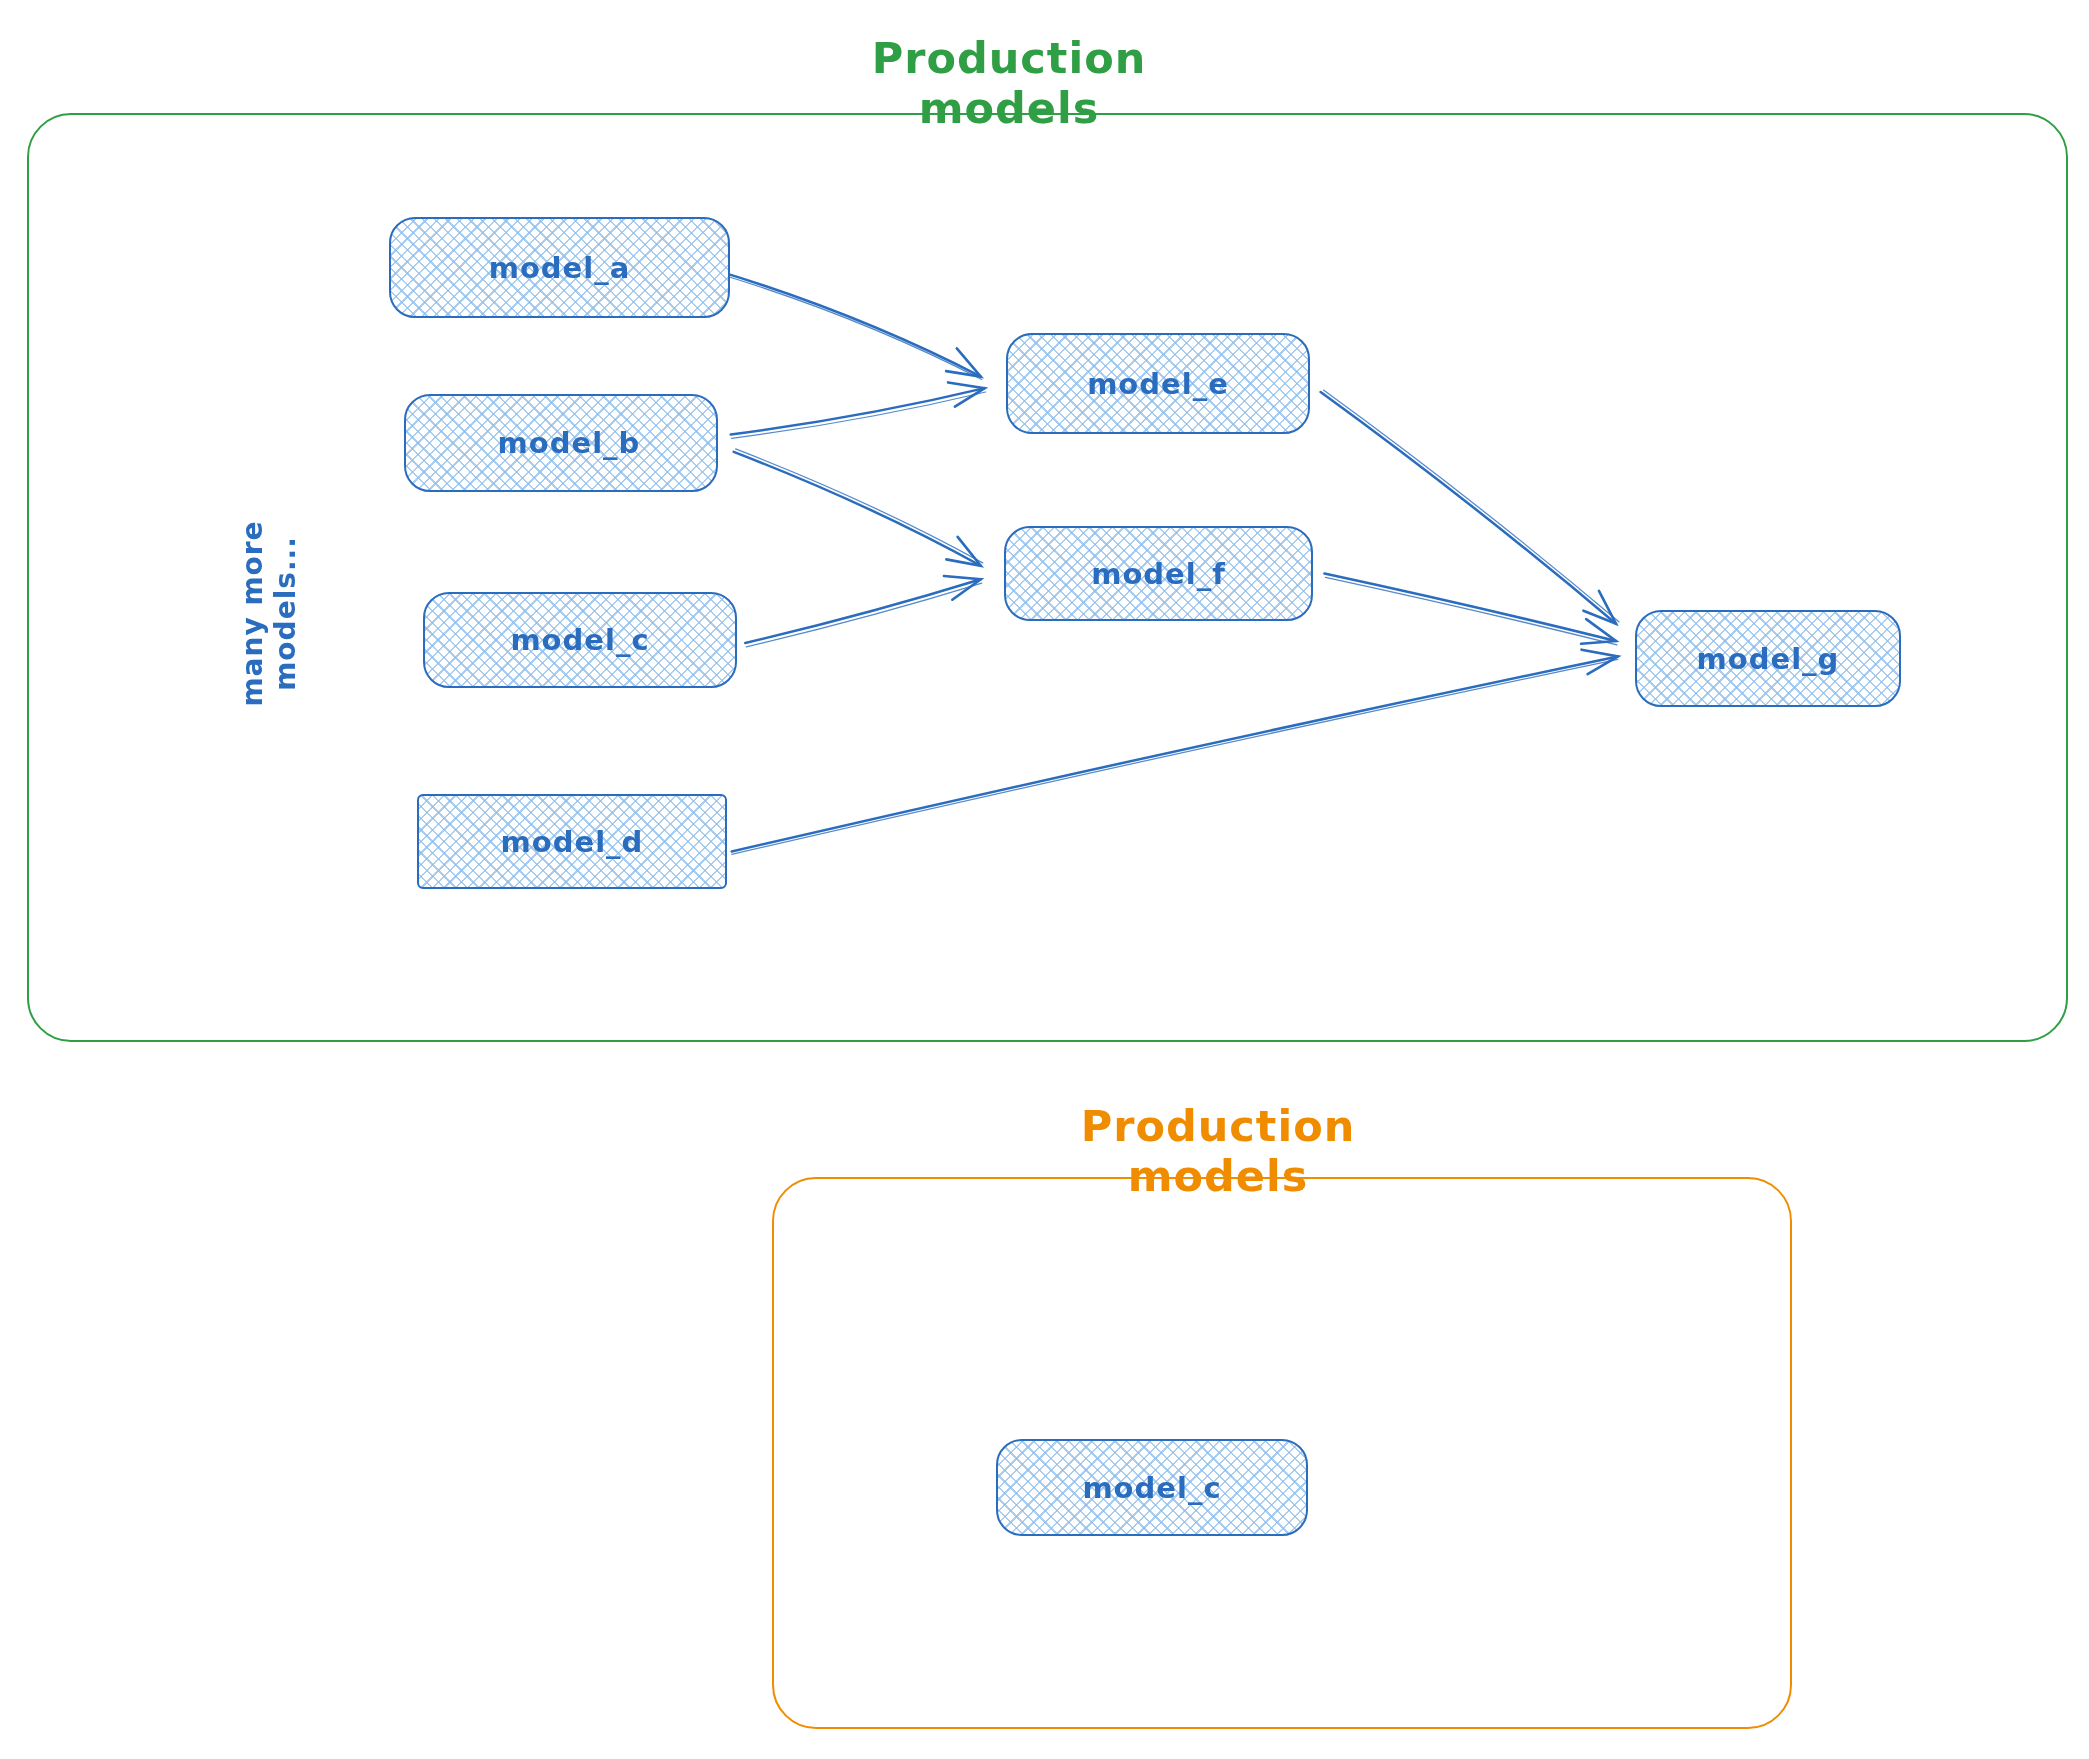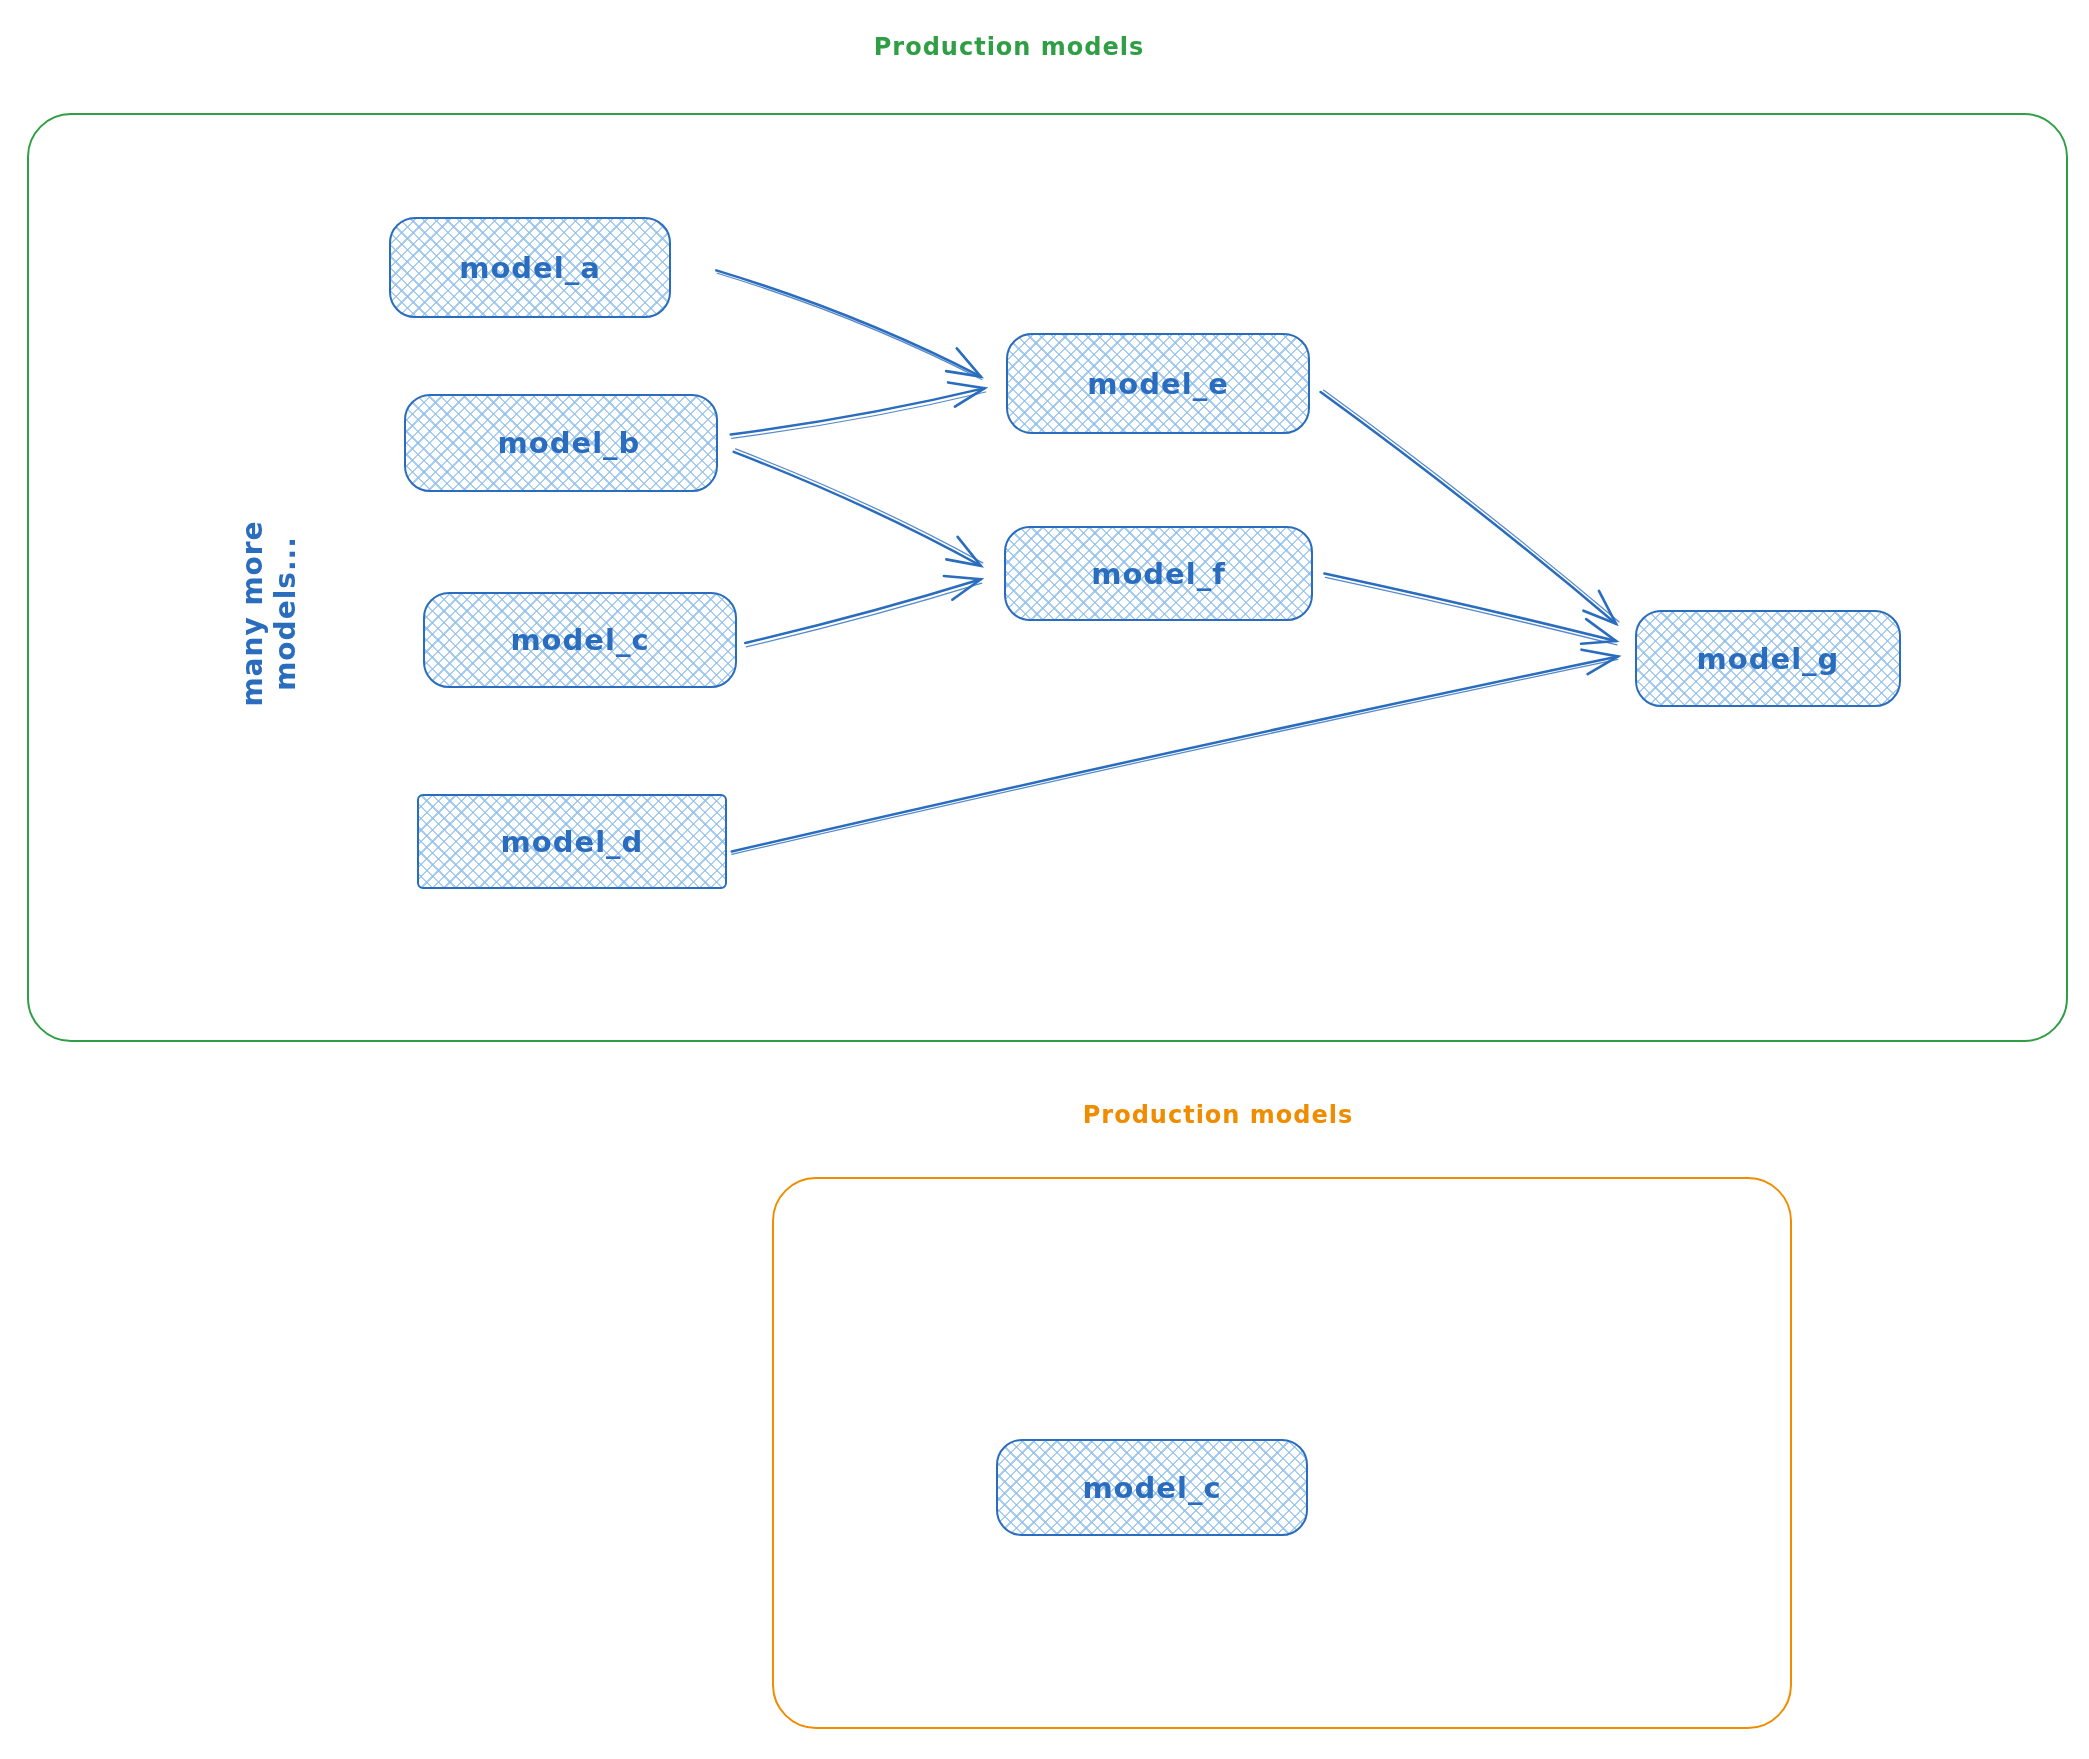--- a/index.html
+++ b/index.html
@@ -6,40 +6,40 @@
   body{width:2089px;height:1759px;overflow:hidden;
        font-family:"DejaVu Sans","Liberation Sans",sans-serif;}
   .stage{position:relative;width:2089px;height:1759px;background:#ffffff;}
 
   
   .frame{position:absolute;border:2.5px solid;border-radius:44px;background:transparent;}
   .prod-frame{left:27px;top:113px;width:2037px;height:925px;border-color:#2f9e44;}
   .dev-frame{left:772px;top:1177px;width:1016px;height:548px;border-color:#f08c00;}
 
   
-  .title{position:absolute;text-align:center;font-size:24px;font-weight:bold;letter-spacing:1px;}
+  .title{position:absolute;text-align:center;font-size:43px;font-weight:bold;letter-spacing:1px;}
   .prod-title{left:816px;top:33px;width:386px;color:#2f9e44;}
   .dev-title{left:1025px;top:1101px;width:386px;color:#f08c00;}
 
   
   .vnote{position:absolute;left:107px;top:597px;width:290px;height:33px;
          transform:rotate(-90deg);color:#2a6cbd;font-size:28px;font-weight:bold;
          text-align:center;letter-spacing:1px;}
 
   
   .node{position:absolute;display:flex;align-items:center;justify-content:center;
         border:2.5px solid #2a6cbd;border-radius:26px;box-sizing:border-box;
         background-color:#ffffff;
         background-image:
           repeating-linear-gradient(45deg,  rgba(141,189,235,.75) 0px, rgba(141,189,235,.75) 1.6px, transparent 1.6px, transparent 8.2px),
           repeating-linear-gradient(135deg, rgba(141,189,235,.75) 0px, rgba(141,189,235,.75) 1.6px, transparent 1.6px, transparent 8.2px);
         z-index:3;}
   .node-label{color:#2a6cbd;font-size:29px;font-weight:bold;letter-spacing:1px;}
 
-  #n-model-a{left:389px;top:217px;width:282px;height:101px;}
+  #n-model-a{left:389px;top:217px;width:341px;height:101px;}
   #n-model-b{left:404px;top:394px;width:314px;height:98px;padding-left:16px;}
   #n-model-c{left:423px;top:592px;width:314px;height:96px;}
   #n-model-d{left:417px;top:794px;width:310px;height:95px;border-radius:6px;}
   #n-model-e{left:1006px;top:333px;width:304px;height:101px;}
   #n-model-f{left:1004px;top:526px;width:309px;height:95px;}
   #n-model-g{left:1635px;top:610px;width:266px;height:97px;text-align:center;}
   #n-dev-model-c{left:996px;top:1439px;width:312px;height:97px;}
 
   
   svg.edges{position:absolute;left:0;top:0;z-index:2;}

